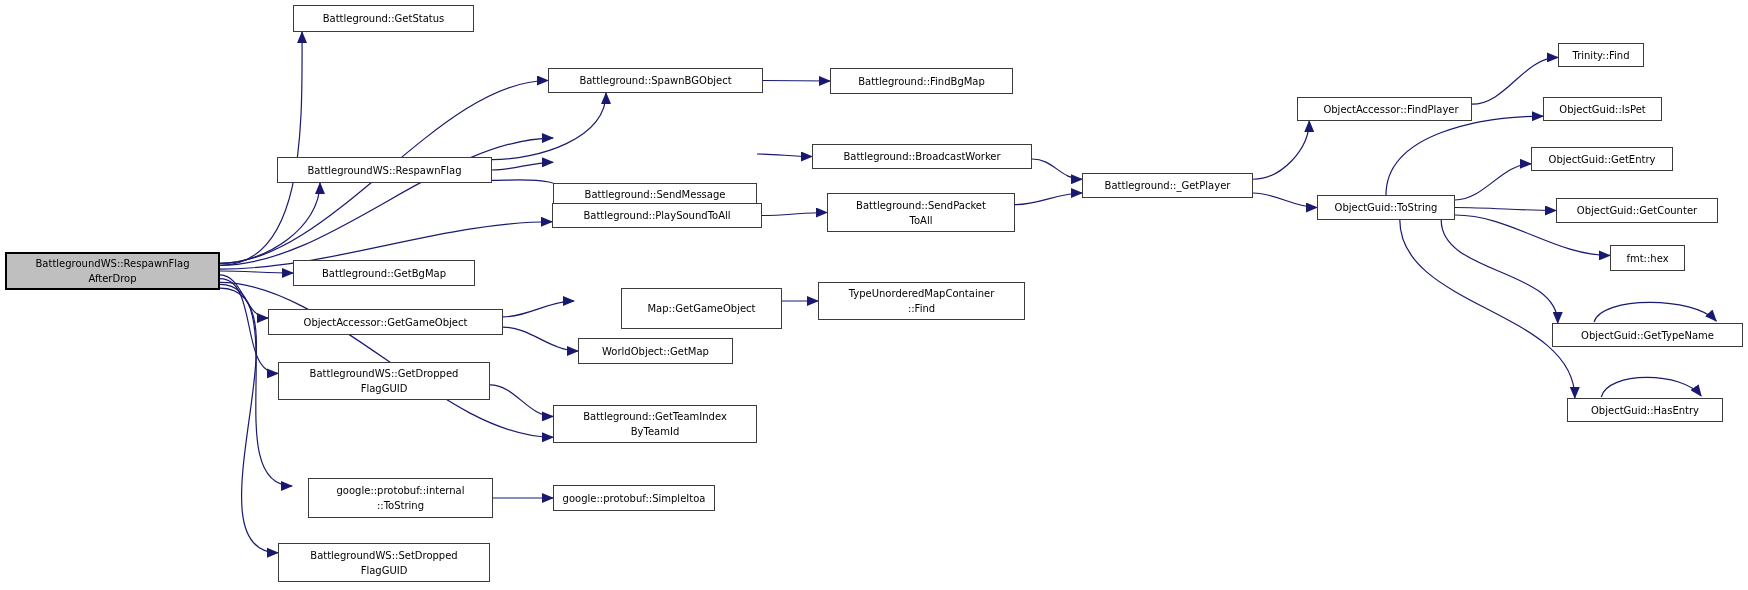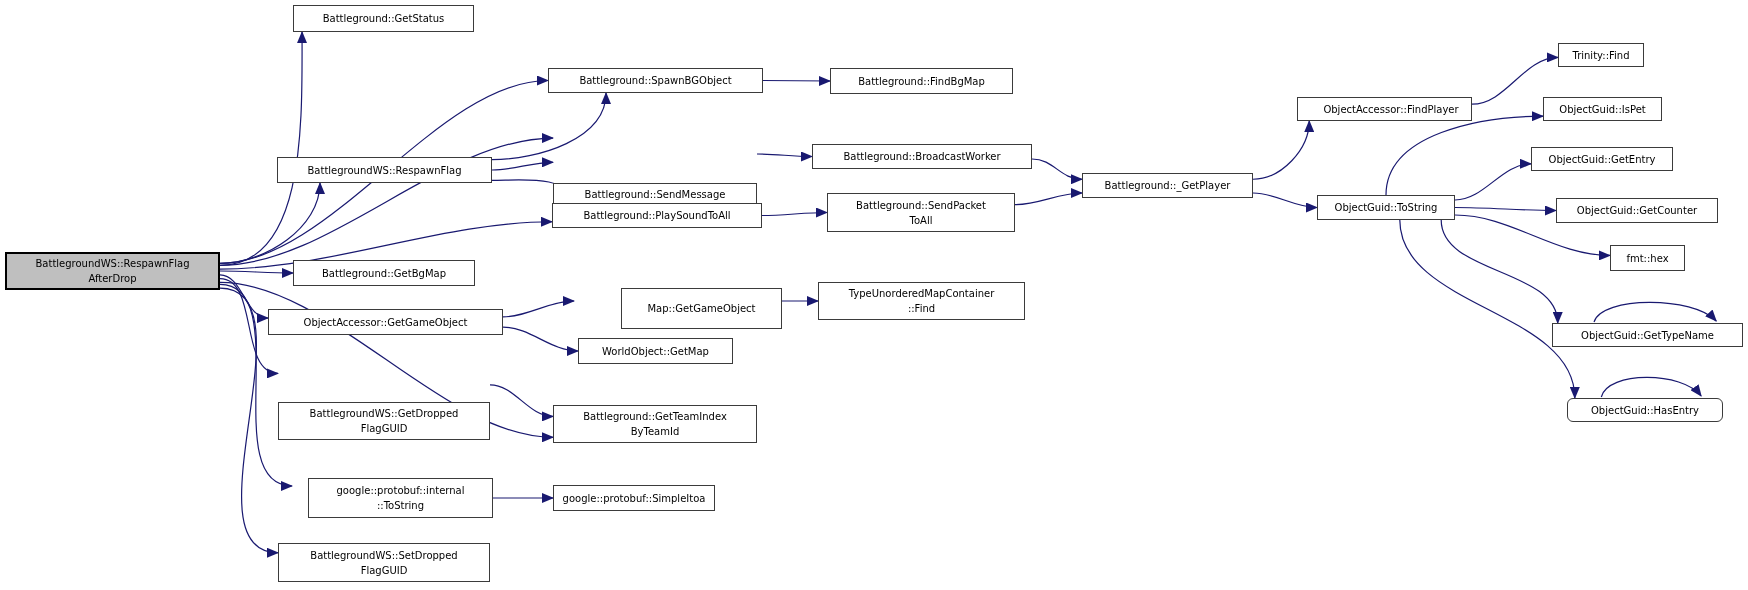--- a/index.html
+++ b/index.html
@@ -77,21 +77,21 @@
         <path d="M477,498 C503.6,498 526.4,498 553,498" fill="none" stroke="#191970" stroke-width="1.2" marker-end="url(#arrow)"></path>
       </g>
   </svg>
   <div id="nodes">
       <div class="node root" style="left: 5px; top: 252px; width: 215px; height: 38px;"><span>BattlegroundWS::RespawnFlag
 AfterDrop</span></div>
       <div class="node" style="left: 293px; top: 5px; width: 181px; height: 27px;"><span>Battleground::GetStatus</span></div>
       <div class="node" style="left: 277px; top: 157px; width: 215px; height: 26px;"><span>BattlegroundWS::RespawnFlag</span></div>
       <div class="node" style="left: 293px; top: 260px; width: 182px; height: 26px;"><span>Battleground::GetBgMap</span></div>
       <div class="node" style="left: 268px; top: 309px; width: 235px; height: 26px;"><span>ObjectAccessor::GetGameObject</span></div>
-      <div class="node" style="left: 278px; top: 362px; width: 212px; height: 38px; margin-top: 40px;"><span>BattlegroundWS::GetDropped
+      <div class="node" style="left: 278px; top: 362px; width: 212px; height: 38px;"><span>BattlegroundWS::GetDropped
 FlagGUID</span></div>
       <div class="node" style="left: 292px; top: 478px; width: 185px; height: 40px; margin-left: 16px;"><span>google::protobuf::internal
 ::ToString</span></div>
       <div class="node" style="left: 278px; top: 543px; width: 212px; height: 39px;"><span>BattlegroundWS::SetDropped
 FlagGUID</span></div>
       <div class="node" style="left: 548px; top: 68px; width: 215px; height: 25px;"><span>Battleground::SpawnBGObject</span></div>
       <div class="node" style="left: 553px; top: 135px; width: 204px; height: 38px; margin-top: 48px;"><span>Battleground::SendMessage
 ToAll</span></div>
       <div class="node" style="left: 552px; top: 203px; width: 210px; height: 25px;"><span>Battleground::PlaySoundToAll</span></div>
       <div class="node" style="left: 574px; top: 288px; width: 161px; height: 41px; margin-left: 47px;"><span>Map::GetGameObject</span></div>
@@ -107,15 +107,15 @@
 ::Find</span></div>
       <div class="node" style="left: 1082px; top: 173px; width: 171px; height: 25px;"><span>Battleground::_GetPlayer</span></div>
       <div class="node" style="left: 1297px; top: 97px; width: 175px; height: 24px; padding-left: 13px;"><span>ObjectAccessor::FindPlayer</span></div>
       <div class="node" style="left: 1317px; top: 195px; width: 138px; height: 25px;"><span>ObjectGuid::ToString</span></div>
       <div class="node" style="left: 1558px; top: 43px; width: 86px; height: 24px;"><span>Trinity::Find</span></div>
       <div class="node" style="left: 1543px; top: 97px; width: 119px; height: 24px;"><span>ObjectGuid::IsPet</span></div>
       <div class="node" style="left: 1531px; top: 147px; width: 142px; height: 24px;"><span>ObjectGuid::GetEntry</span></div>
       <div class="node" style="left: 1556px; top: 198px; width: 162px; height: 25px;"><span>ObjectGuid::GetCounter</span></div>
       <div class="node" style="left: 1610px; top: 245px; width: 75px; height: 26px;"><span>fmt::hex</span></div>
       <div class="node" style="left: 1552px; top: 323px; width: 191px; height: 24px;"><span>ObjectGuid::GetTypeName</span></div>
-      <div class="node" style="left: 1567px; top: 398px; width: 156px; height: 24px; border-radius: 6px;"><span>ObjectGuid::HasEntry</span></div>
+      <div class="node" style="left: 1567px; top: 398px; width: 156px; height: 24px;"><span>ObjectGuid::HasEntry</span></div>
     </div>
 </div>
 
 </body></html>

